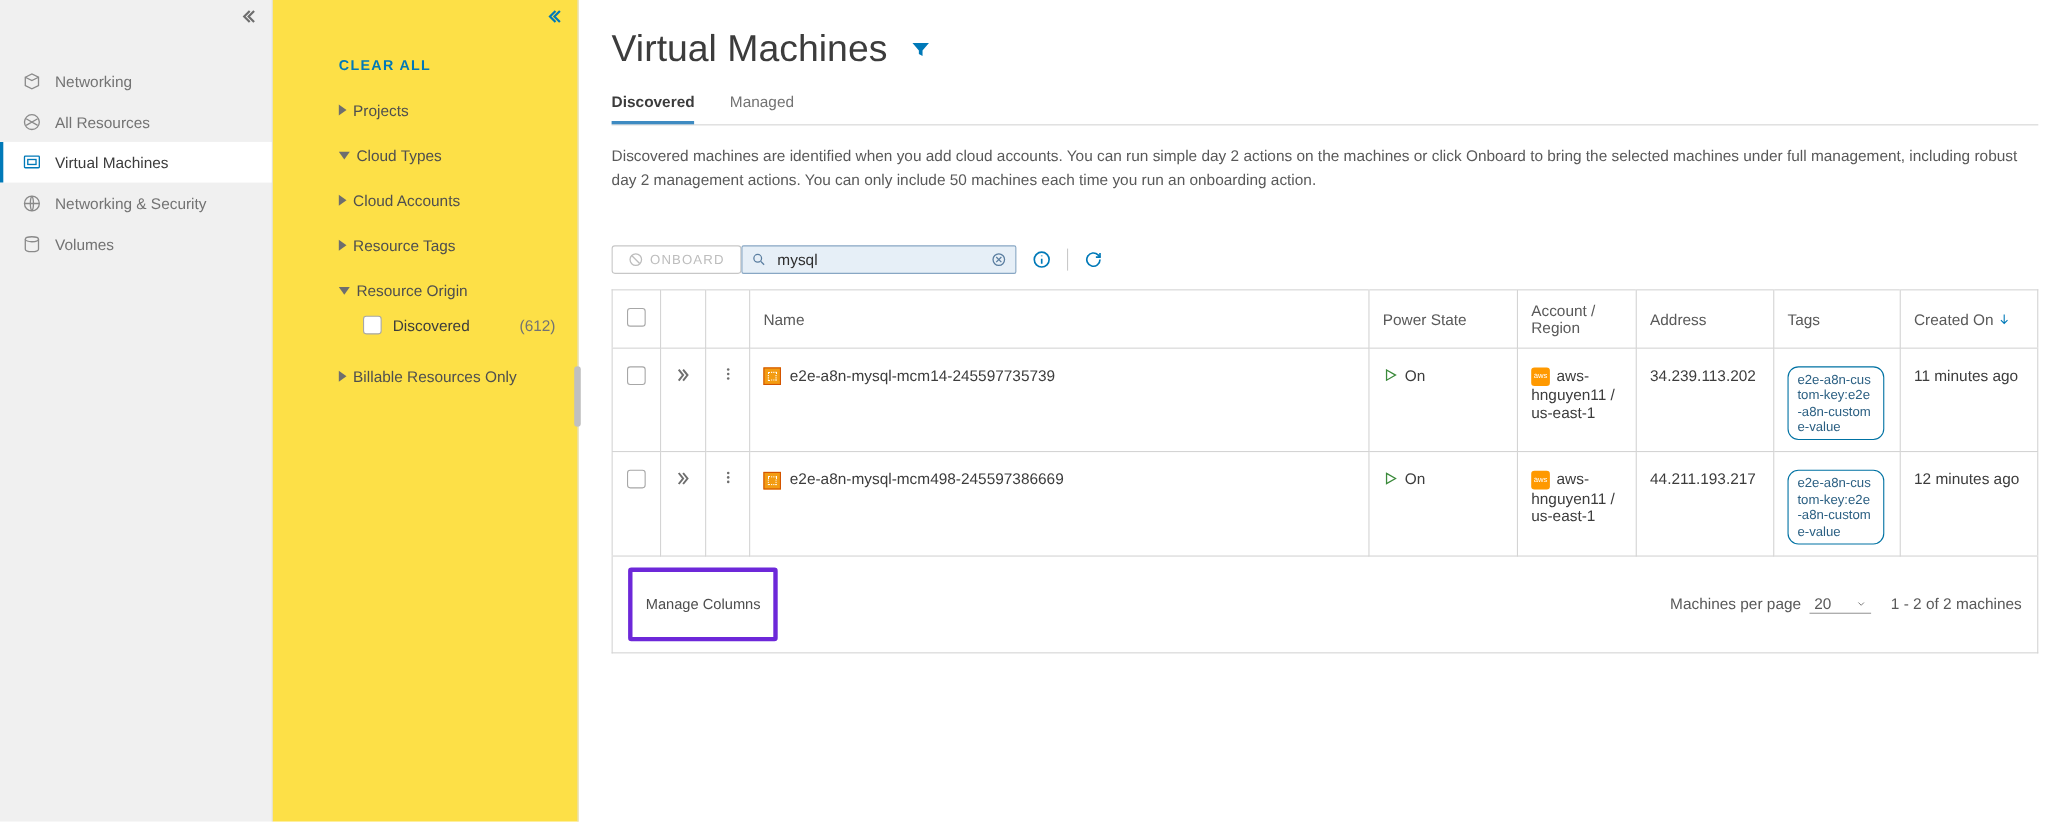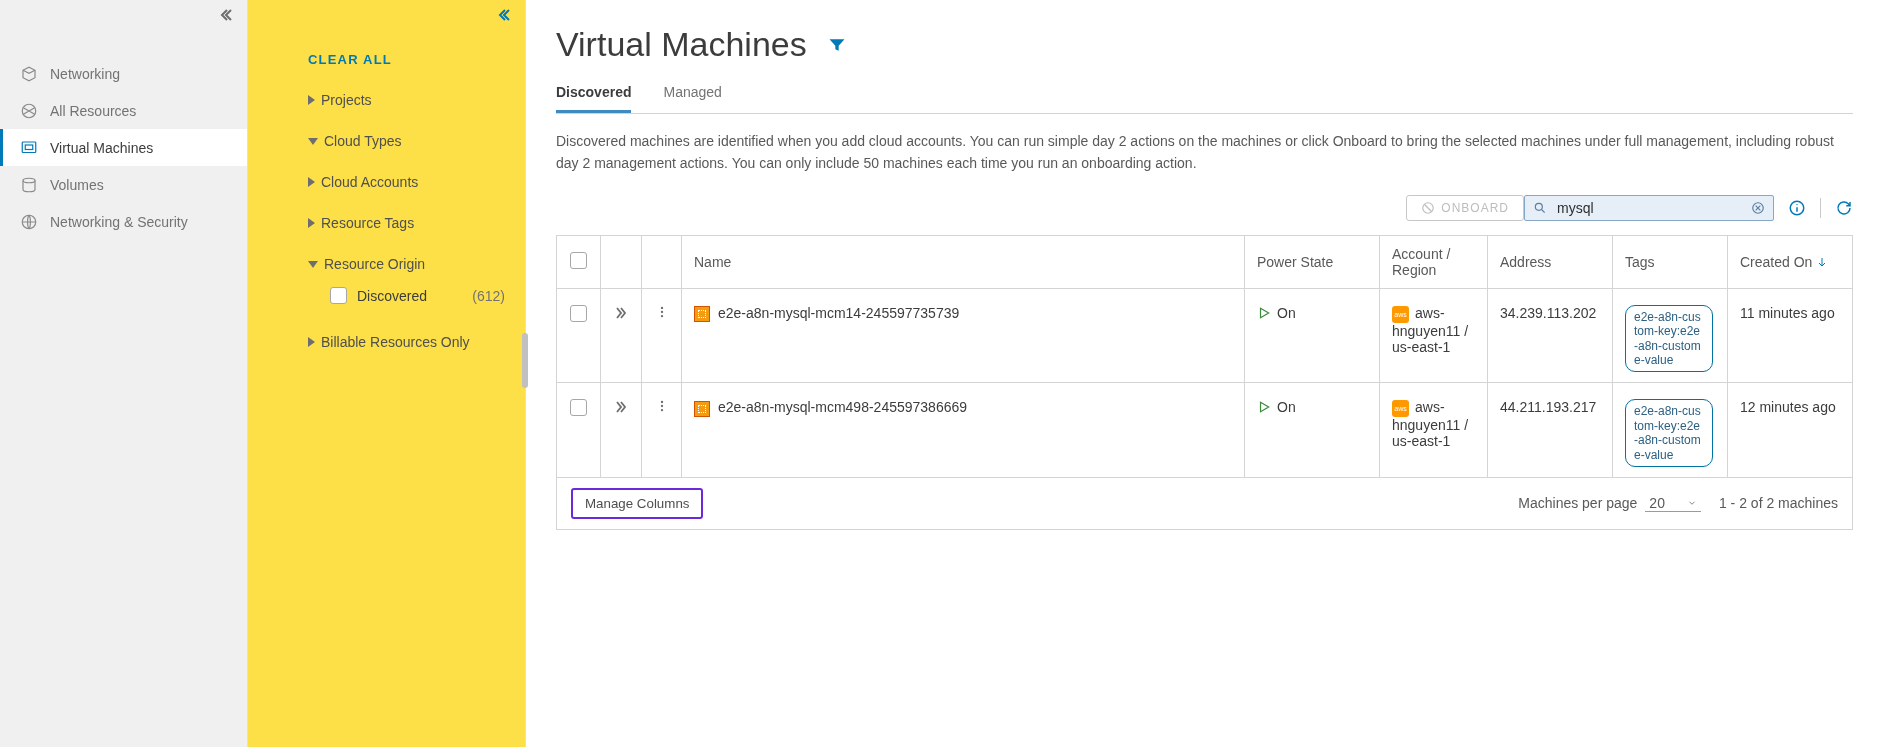--- a/index.html
+++ b/index.html
@@ -45,21 +45,21 @@
   .scroll-thumb{position:absolute;right:-3px;top:333px;width:6px;height:55px;background:#c0c0c0;border-radius:3px;}
 
   
   .main{flex:1;padding:25px 30px 0 30px;overflow:hidden;display:flex;flex-direction:column;}
   h1{margin:0;font-weight:300;font-size:34px;display:flex;align-items:center;gap:20px;}
   .tabs{display:flex;gap:32px;border-bottom:1px solid var(--border);margin-top:10px;}
   .tab{padding:10px 0;color:var(--text-muted);cursor:pointer;border-bottom:3px solid transparent;}
   .tab.active{color:var(--text);border-bottom-color:#3e8bc2;font-weight:600;}
   .desc{margin:16px 0 20px 0;color:#595959;line-height:1.6;}
 
-  .toolbar{display:flex;align-items:center;justify-content:flex-end;margin-bottom:14px;}
+  .toolbar{display:flex;align-items:center;justify-content:flex-start;margin-bottom:14px;margin-top:28px;}
   .btn-onboard{display:inline-flex;align-items:center;gap:6px;border:1px solid #c7c7c7;border-radius:3px;padding:5px 14px;color:#bdbdbd;font-size:12px;letter-spacing:1px;background:#fff;cursor:not-allowed;}
   .tools-right{display:flex;align-items:center;gap:14px;}
   .search{display:flex;align-items:center;gap:8px;background:#e6eff7;border:1px solid #88a7c4;border-radius:2px;padding:3px 8px;width:250px;}
   .search input{flex:1;border:none;background:transparent;outline:none;font-size:14px;color:#2e2e2e;}
   .divider{width:1px;height:20px;background:#c9c9c9;}
   .ico-btn{cursor:pointer;display:inline-flex;}
 
   table{width:100%;border-collapse:collapse;border:1px solid var(--border);}
   th,td{border-right:1px solid var(--border);border-bottom:1px solid var(--border);text-align:left;padding:10px 12px;vertical-align:top;font-size:14px;}
   th{color:#595959;font-weight:400;background:#fff;height:48px;vertical-align:middle;}
@@ -77,21 +77,21 @@
   .aws-badge{display:inline-block;width:17px;height:17px;background:#ff9900;border-radius:3px;margin-right:6px;vertical-align:middle;}
   .aws-badge::after{content:"aws";color:#fff;font-size:7px;display:block;text-align:center;line-height:17px;}
   .icon-vm{display:inline-block;width:16px;height:16px;border:1px solid #d35400;background:#f39c12;margin-right:8px;vertical-align:middle;position:relative;}
   .icon-vm::after{content:"";position:absolute;inset:3px;border:1px dotted #fff;}
   .tag-chip{display:inline-block;border:1px solid var(--tag-border);border-radius:10px;padding:4px 8px;font-size:12px;color:#2c6083;line-height:1.2;max-width:88px;word-break:break-all;}
   .power{display:inline-flex;align-items:center;gap:6px;}
   .power svg{color:#3b8a3b;}
   .row-chk{width:17px;height:17px;border:1px solid #a7a7a7;border-radius:3px;display:inline-block;}
 
   .footer{display:flex;align-items:center;justify-content:space-between;border:1px solid var(--border);border-top:none;padding:10px 14px;}
-  .mc-btn{border:2px solid #6d28d9;border-radius:3px;padding:6px 12px;background:#fff;color:#4e4e4e;cursor:pointer;}
+  .mc-btn{border:4px solid #6d28d9;border-radius:3px;padding:22px 12px;background:#fff;color:#4e4e4e;cursor:pointer;}
   .paging{display:flex;align-items:center;gap:18px;color:#595959;}
   .per-page{display:flex;align-items:center;gap:8px;}
   .per-page .val{border-bottom:1px solid #9b9b9b;padding:0 4px;display:inline-flex;align-items:center;gap:22px;}
 
   .caret{display:inline-block;border-style:solid;}
   .caret.right{border-width:5px 0 5px 7px;border-color:transparent transparent transparent #6e6e6e;}
   .caret.down{border-width:7px 5px 0 5px;border-color:#6e6e6e transparent transparent transparent;}
 </style>
 </head>
 <body>
@@ -124,31 +124,31 @@
       </div>
       <div class="nav-item active">
         <svg width="18" height="18" viewBox="0 0 24 24" fill="none" stroke="#0079b8" stroke-width="1.6">
             <rect x="3" y="4" width="18" height="14" rx="1"></rect>
             <rect x="7" y="8" width="10" height="6"></rect>
           </svg>
         <span>Virtual Machines</span>
       </div>
       <div class="nav-item">
         <svg width="18" height="18" viewBox="0 0 24 24" fill="none" stroke="#8a8a8a" stroke-width="1.6">
+            <circle cx="12" cy="12" r="9"></circle>
+            <path d="M3 12h18M12 3c2.5 3 2.5 15 0 18M12 3c-2.5 3-2.5 15 0 18"></path>
+          </svg>
+        <span>Networking &amp; Security</span>
+      </div>
+      <div class="nav-item">
+        <svg width="18" height="18" viewBox="0 0 24 24" fill="none" stroke="#8a8a8a" stroke-width="1.6">
             <ellipse cx="12" cy="6" rx="8" ry="3"></ellipse>
             <path d="M4 6v12c0 1.7 3.6 3 8 3s8-1.3 8-3V6"></path>
           </svg>
         <span>Volumes</span>
-      </div>
-      <div class="nav-item">
-        <svg width="18" height="18" viewBox="0 0 24 24" fill="none" stroke="#8a8a8a" stroke-width="1.6">
-            <circle cx="12" cy="12" r="9"></circle>
-            <path d="M3 12h18M12 3c2.5 3 2.5 15 0 18M12 3c-2.5 3-2.5 15 0 18"></path>
-          </svg>
-        <span>Networking &amp; Security</span>
       </div>
     </nav>
   </aside>
 
   <aside class="filters">
     <div class="collapse-row">
       <span class="ico-btn">
         <svg width="16" height="16" viewBox="0 0 16 16" fill="none" stroke="#0079b8" stroke-width="2">
             <path d="M10 3 5 8l5 5"></path>
             <path d="M14 3 9 8l5 5"></path>

